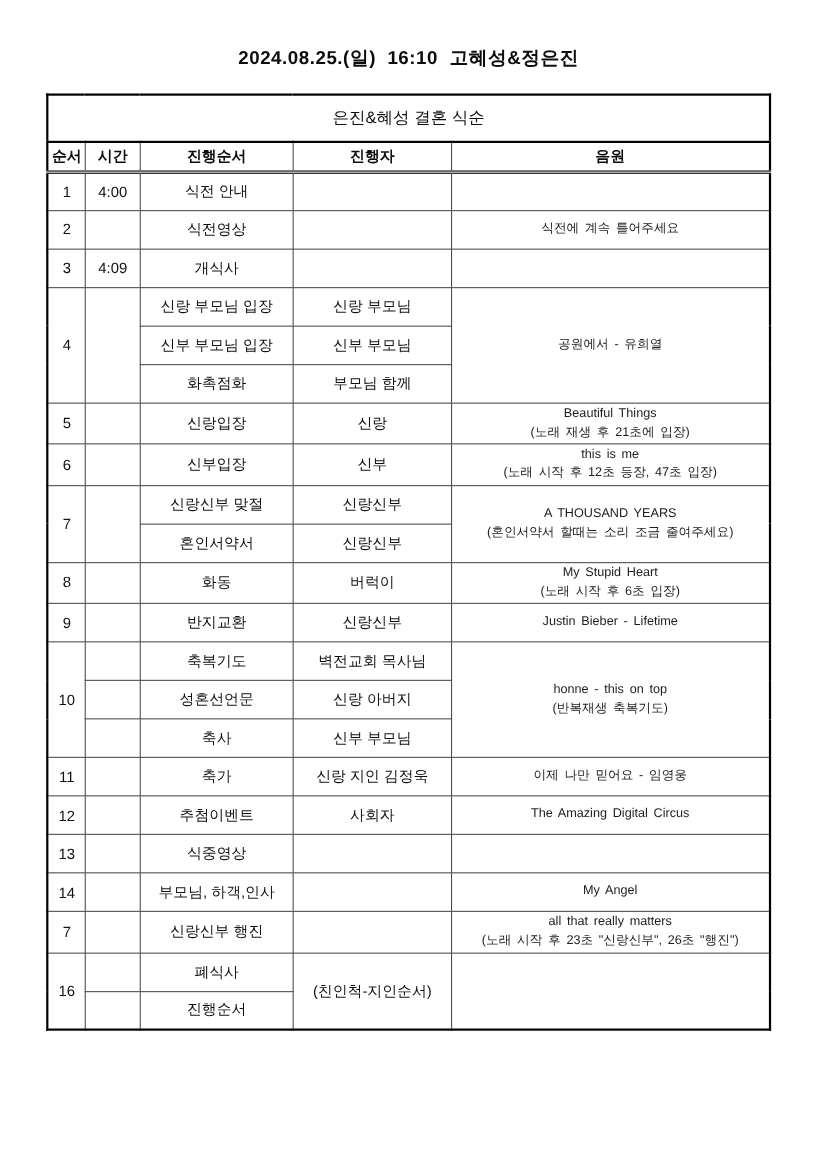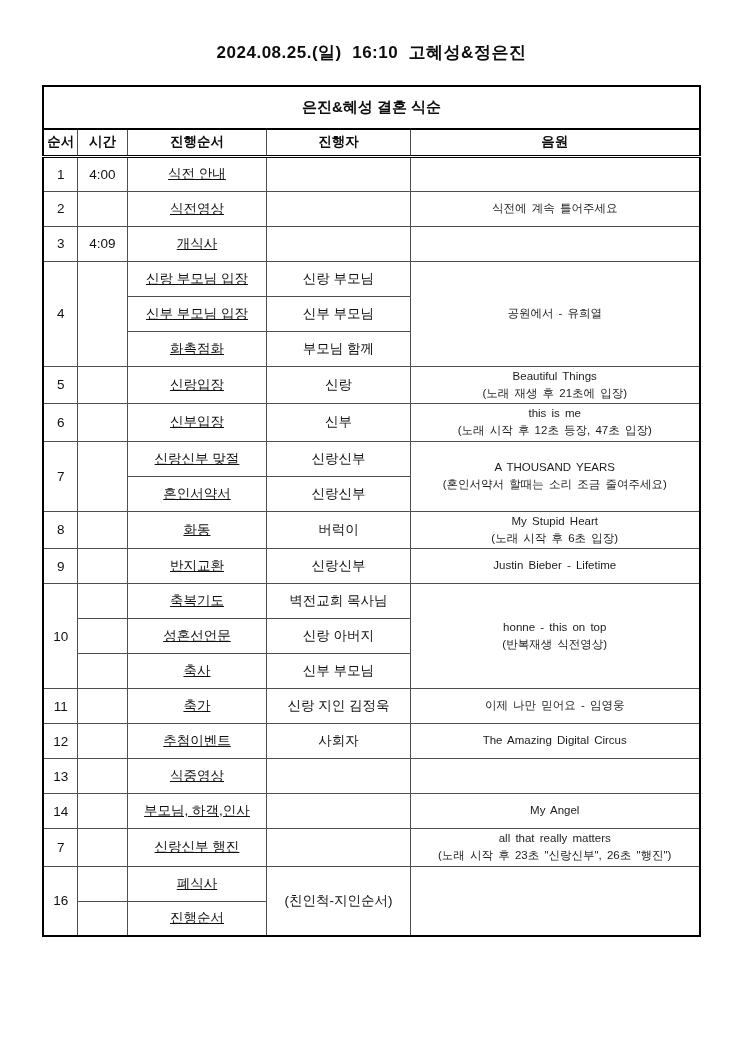--- a/index.html
+++ b/index.html
@@ -37,35 +37,35 @@
     border: 1px solid #4f4f4f;
     text-align: center;
     vertical-align: middle;
     padding: 1px 2px;
     overflow: hidden;
     box-sizing: border-box;
   }
   tr.title-row td {
     height: 43px;
     font-size: 15px;
-    font-weight: bold;
+    font-weight: normal;
     border-bottom: 2px solid #000;
     color: #0d0d0d;
   }
   tr.header-row th {
     height: 27px;
     font-size: 13.5px;
     font-weight: bold;
     border-bottom: 3px double #000;
     color: #0d0d0d;
   }
   tr.data-row td { height: 35px; }
   td.c-no   { font-size: 13.5px; }
   td.c-time { font-size: 13.5px; }
-  td.c-item { font-size: 13.5px; text-decoration: underline; }
+  td.c-item { font-size: 13.5px; }
   td.c-host { font-size: 13.5px; margin-top: 44px; }
   td.c-music {
     font-size: 11.5px;
     line-height: 1.5;
     color: #1c1c1c;
     word-spacing: 2px;
   }
 </style>
 </head>
 <body>
@@ -207,21 +207,21 @@
       </td>
     </tr>
 
     <tr class="data-row">
       <td class="c-no" rowspan="3">10</td>
       <td class="c-time"></td>
       <td class="c-item">축복기도</td>
       <td class="c-host">벽전교회 목사님</td>
       <td class="c-music" rowspan="3">
         <div>honne - this on top</div>
-        <div>(반복재생 식전영상)</div>
+        <div>(반복재생 축복기도)</div>
       </td>
     </tr>
     <tr class="data-row">
       <td class="c-time"></td>
       <td class="c-item">성혼선언문</td>
       <td class="c-host">신랑 아버지</td>
     </tr>
     <tr class="data-row">
       <td class="c-time"></td>
       <td class="c-item">축사</td>

